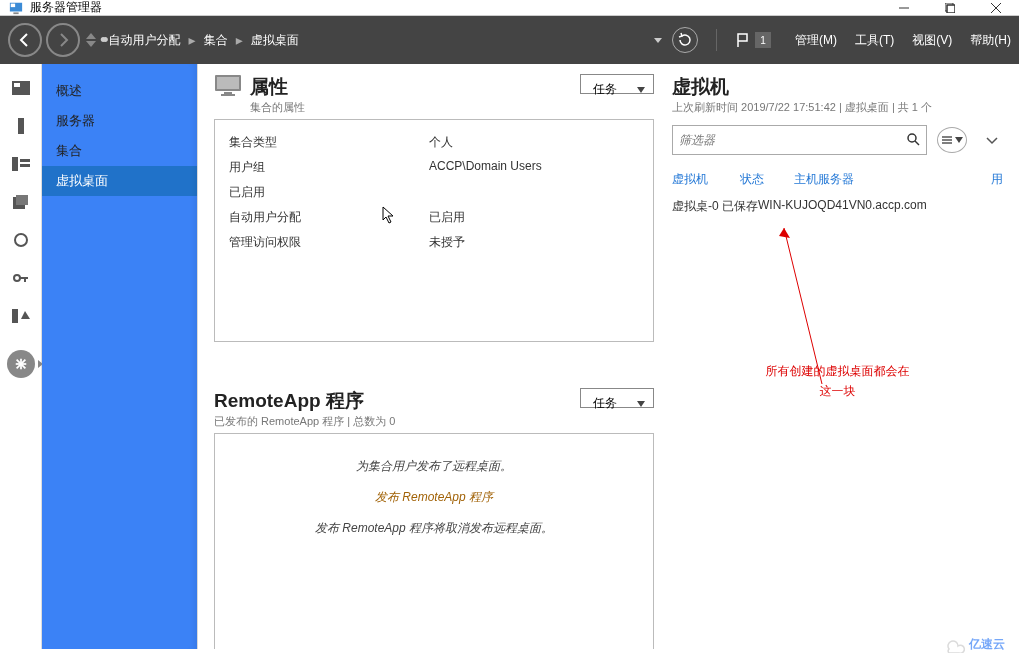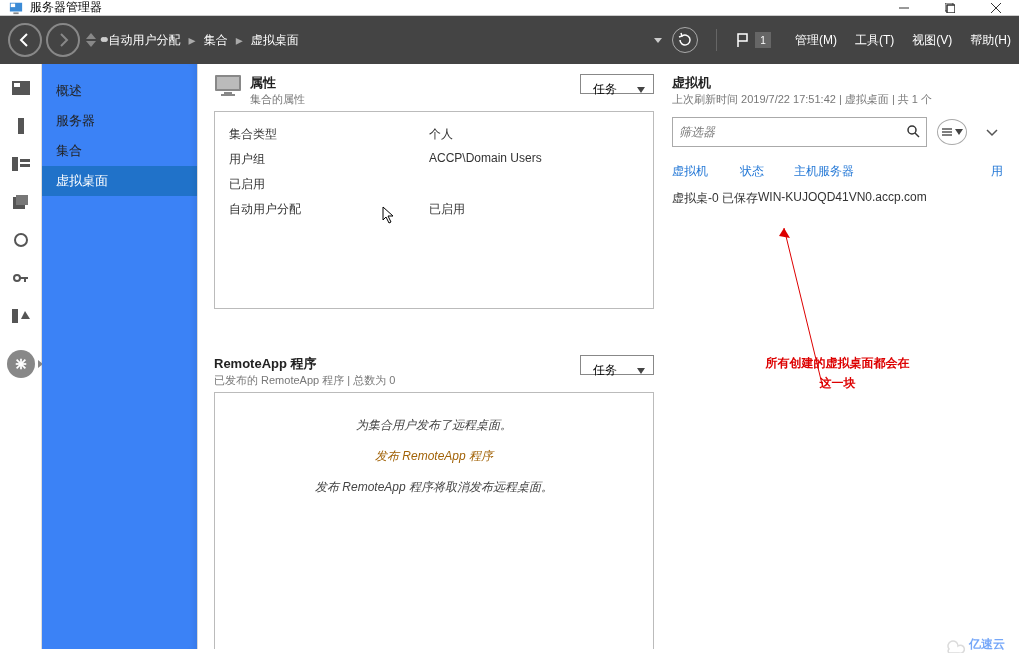--- a/index.html
+++ b/index.html
@@ -53,21 +53,21 @@
 
   
   .mainarea { flex:1; padding:10px 16px; overflow:hidden; display:flex; gap:18px; }
   .col-left { width:440px; }
   .col-right { flex:1; }
 
   .sectheader { display:flex; align-items:flex-start; justify-content:space-between; gap:8px; margin-bottom:4px; }
   .sectheader .titleblock { display:flex; gap:8px; align-items:flex-start; }
   .monicon { width:28px; }
   .monicon svg { width:28px; height:24px; fill:#777; }
-  .sect-title { font-size:13px; font-weight:600; color:#222; }
+  .sect-title { font-size:19px; font-weight:600; color:#222; }
   .sect-sub { font-size:11px; color:#777; }
   .taskbtn { display:flex; align-items:center; gap:20px; border:1px solid #888; padding:12px 8px 1px 12px; font-size:12px; height:20px; }
   .taskbtn .tri, .colbtn .tri { width:0;height:0; border-left:4px solid transparent; border-right:4px solid transparent; border-top:6px solid #444; }
 
   .panel { border:1px solid #bbb; padding:10px 14px 16px; }
   .kv { display:flex; padding:4px 0; font-size:12px; color:#333; }
   .kv .k { width:200px;font-family:Liberation Serif, serif; }
   .kv .v { flex:1; }
 
   .remoteapp-sec { margin-top:46px; }
@@ -84,21 +84,21 @@
   .oddsbtn { width:22px; height:22px; display:flex; align-items:center; justify-content:center; margin-left:4px;}
   .oddsbtn svg{ width:12px; height:12px; fill:#555;}
 
   .tblhdr { display:flex; gap:18px; color:#2478d6; font-size:12px; border-bottom:0px; padding:4px 0;}
   .tblbody { padding:6px 0; font-size:12px;}
   .tblrow { display:flex; color:#333;}
   .cell-vm { width:50px; }
   .cell-st { width:36px; }
   .cell-host { flex:1; }
 
-  .annot { color:#d00; font-weight:bold; font-size:13px; text-align:center; margin-top:140px; line-height:1.5;}
+  .annot { color:#d00; font-weight:normal; font-size:13px; text-align:center; margin-top:140px; line-height:1.5;}
   .arrow-line { stroke:#d00; stroke-width:1; fill:none;}
   .arrow-head { fill:#d00; }
   svg.annot-arrow { position:absolute; pointer-events:none;}
 
   .watermark { position:absolute; right:14px; bottom:10px; color:#3b82f6; font-size:16px; display:flex; align-items:center; gap:4px; opacity:.7;font-weight:bold;}
   .watermark svg { width:22px; height:16px; fill:#ccc;}
 
   .cursor { position:absolute; left:382px; top:206px; width:14px; height:20px; pointer-events:none;}
   .cursor svg { width:14px; height:20px; fill:#000;}
 </style>
@@ -283,20 +283,24 @@
             <div class="k">用户组</div>
             <div class="v">ACCP\Domain Users</div>
           </div>
         <div class="kv">
             <div class="v">已启用</div>
           </div>
         <div class="kv">
             <div class="k">自动用户分配</div>
             <div class="v">已启用</div>
           </div>
+        <div class="kv">
+            <div class="k">管理访问权限</div>
+            <div class="v">未授予</div>
+          </div>
         <div style="height:70px;"></div>
       </div>
 
       <div class="remoteapp-sec">
         <div class="sectheader">
           <div>
             <div class="sect-title">RemoteApp 程序</div>
             <div class="sect-sub">已发布的 RemoteApp 程序 | 总数为 0</div>
           </div>
           <div class="taskbtn">

